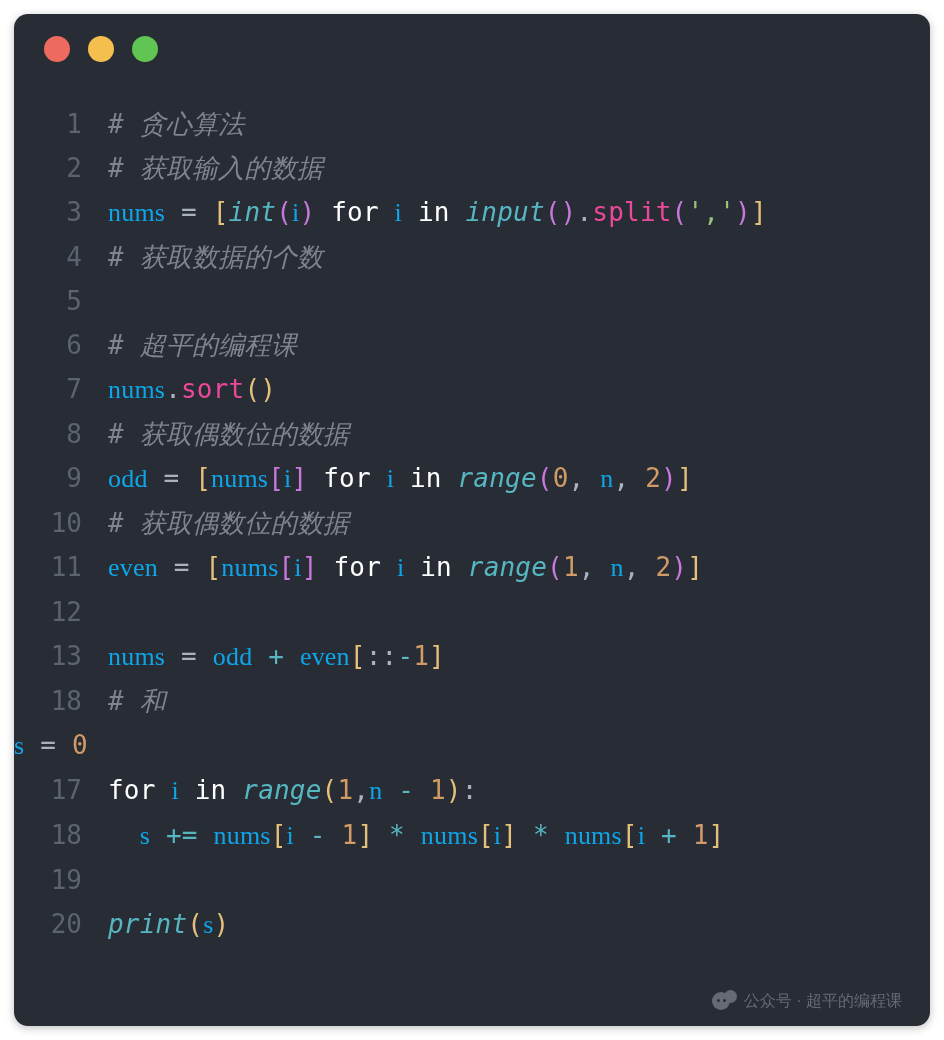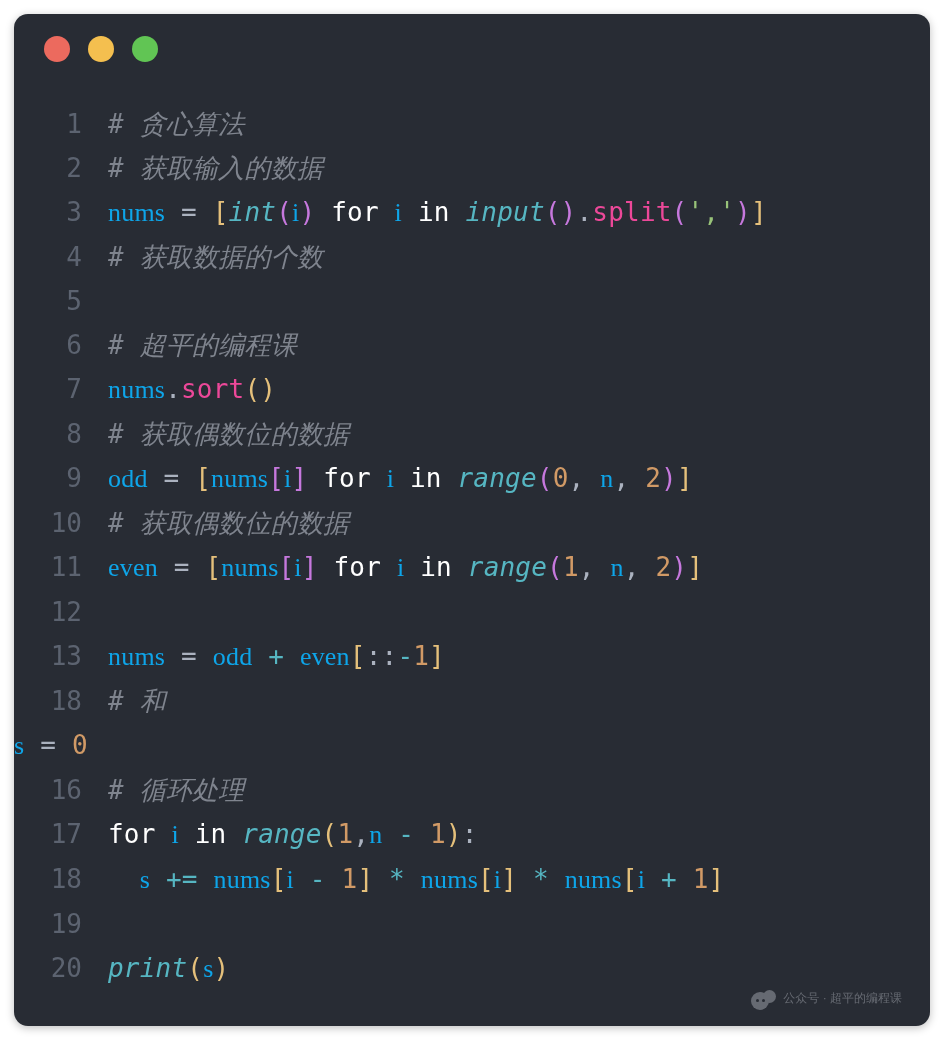--- a/index.html
+++ b/index.html
@@ -69,24 +69,24 @@
   .tok-builtin  { color: #56b6c2; font-style: italic; }
   .tok-func     { color: #ec4899; }
   .tok-num      { color: #d19a66; }
   .tok-str      { color: #98c379; }
   .tok-plain    { color: #abb2bf; }
   .watermark {
     position: absolute;
     right: 28px;
     bottom: 14px;
     display: flex;
-    align-items: flex-start;
+    align-items: center;
     gap: 4px;
     color: #7b7f87;
-    font-size: 12px;
+    font-size: 16px;
     font-family: "PingFang SC","Microsoft YaHei",sans-serif;
     opacity: 0.75;
   }
   .wm-icon {
     width: 28px;
     height: 22px;
     position: relative;
   }
   .wm-icon .bubble {
     position: absolute;
@@ -123,21 +123,20 @@
       <div class="line"><span class="gutter">6</span><span class="code"><span class="tok-comment"># 超平的编程课</span></span></div>
       <div class="line"><span class="gutter">7</span><span class="code"><span class="tok-ident">nums</span><span class="tok-punct">.</span><span class="tok-func">sort</span><span class="tok-br-y">(</span><span class="tok-br-y">)</span></span></div>
       <div class="line"><span class="gutter">8</span><span class="code"><span class="tok-comment"># 获取偶数位的数据</span></span></div>
       <div class="line"><span class="gutter">9</span><span class="code"><span class="tok-ident">odd</span><span class="tok-plain"> </span><span class="tok-op">=</span><span class="tok-plain"> </span><span class="tok-br-y">[</span><span class="tok-ident">nums</span><span class="tok-br-p">[</span><span class="tok-ident">i</span><span class="tok-br-p">]</span><span class="tok-plain"> </span><span class="tok-kw">for</span><span class="tok-plain"> </span><span class="tok-ident">i</span><span class="tok-plain"> </span><span class="tok-kw">in</span><span class="tok-plain"> </span><span class="tok-builtin">range</span><span class="tok-br-p">(</span><span class="tok-num">0</span><span class="tok-punct">, </span><span class="tok-ident">n</span><span class="tok-punct">, </span><span class="tok-num">2</span><span class="tok-br-p">)</span><span class="tok-br-y">]</span></span></div>
       <div class="line"><span class="gutter">10</span><span class="code"><span class="tok-comment"># 获取偶数位的数据</span></span></div>
       <div class="line"><span class="gutter">11</span><span class="code"><span class="tok-ident">even</span><span class="tok-plain"> </span><span class="tok-op">=</span><span class="tok-plain"> </span><span class="tok-br-y">[</span><span class="tok-ident">nums</span><span class="tok-br-p">[</span><span class="tok-ident">i</span><span class="tok-br-p">]</span><span class="tok-plain"> </span><span class="tok-kw">for</span><span class="tok-plain"> </span><span class="tok-ident">i</span><span class="tok-plain"> </span><span class="tok-kw">in</span><span class="tok-plain"> </span><span class="tok-builtin">range</span><span class="tok-br-p">(</span><span class="tok-num">1</span><span class="tok-punct">, </span><span class="tok-ident">n</span><span class="tok-punct">, </span><span class="tok-num">2</span><span class="tok-br-p">)</span><span class="tok-br-y">]</span></span></div>
       <div class="line"><span class="gutter">12</span></div>
       <div class="line"><span class="gutter">13</span><span class="code"><span class="tok-ident">nums</span><span class="tok-plain"> </span><span class="tok-op">=</span><span class="tok-plain"> </span><span class="tok-ident">odd</span><span class="tok-plain"> </span><span class="tok-op2">+</span><span class="tok-plain"> </span><span class="tok-ident">even</span><span class="tok-br-y">[</span><span class="tok-punct">:</span><span class="tok-punct">:</span><span class="tok-op2">-</span><span class="tok-num">1</span><span class="tok-br-y">]</span></span></div>
       <div class="line"><span class="gutter">18</span><span class="code"><span class="tok-comment"># 和</span></span></div>
       <div class="line"><span class="code"><span class="tok-ident">s</span><span class="tok-plain"> </span><span class="tok-op">=</span><span class="tok-plain"> </span><span class="tok-num">0</span></span></div>
-      <div class="line"><span class="gutter">16</span><span class="code"><span class="tok-comment"># 循环处理</span></span></div>
       <div class="line"><span class="gutter">17</span><span class="code"><span class="tok-kw">for</span><span class="tok-plain"> </span><span class="tok-ident">i</span><span class="tok-plain"> </span><span class="tok-kw">in</span><span class="tok-plain"> </span><span class="tok-builtin">range</span><span class="tok-br-y">(</span><span class="tok-num">1</span><span class="tok-punct">,</span><span class="tok-ident">n</span><span class="tok-plain"> </span><span class="tok-op2">-</span><span class="tok-plain"> </span><span class="tok-num">1</span><span class="tok-br-y">)</span><span class="tok-punct">:</span></span></div>
       <div class="line"><span class="gutter">18</span><span class="code"><span class="tok-plain">  </span><span class="tok-ident">s</span><span class="tok-plain"> </span><span class="tok-op2">+=</span><span class="tok-plain"> </span><span class="tok-ident">nums</span><span class="tok-br-y">[</span><span class="tok-ident">i</span><span class="tok-plain"> </span><span class="tok-op2">-</span><span class="tok-plain"> </span><span class="tok-num">1</span><span class="tok-br-y">]</span><span class="tok-plain"> </span><span class="tok-op2">*</span><span class="tok-plain"> </span><span class="tok-ident">nums</span><span class="tok-br-y">[</span><span class="tok-ident">i</span><span class="tok-br-y">]</span><span class="tok-plain"> </span><span class="tok-op2">*</span><span class="tok-plain"> </span><span class="tok-ident">nums</span><span class="tok-br-y">[</span><span class="tok-ident">i</span><span class="tok-plain"> </span><span class="tok-op2">+</span><span class="tok-plain"> </span><span class="tok-num">1</span><span class="tok-br-y">]</span></span></div>
       <div class="line"><span class="gutter">19</span></div>
       <div class="line"><span class="gutter">20</span><span class="code"><span class="tok-builtin">print</span><span class="tok-br-y">(</span><span class="tok-ident">s</span><span class="tok-br-y">)</span></span></div>
     </div>
   <div class="watermark">
     <span class="wm-icon">
       <span class="bubble b1"></span>
         <span class="bubble b2"></span>
       <span class="d1"></span>

